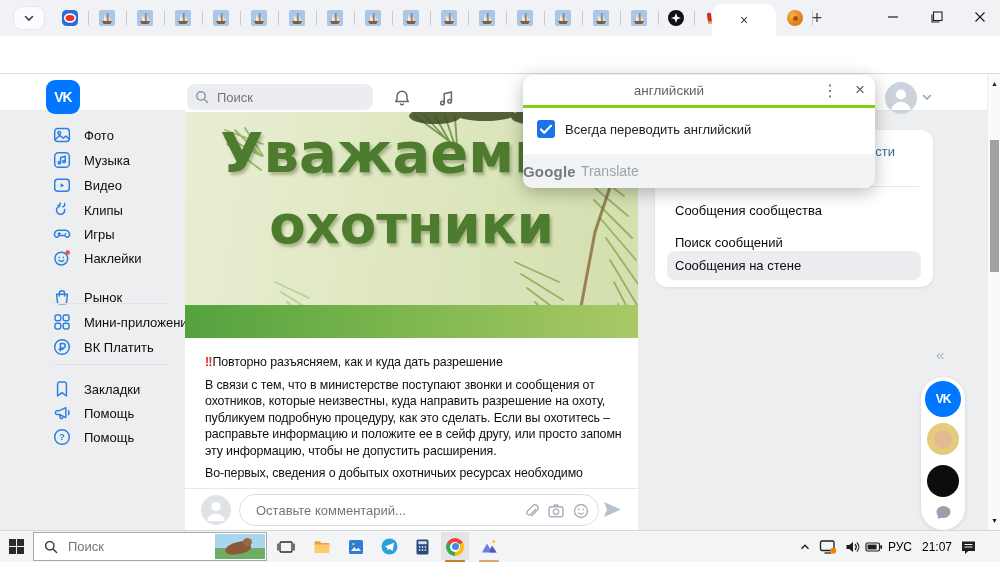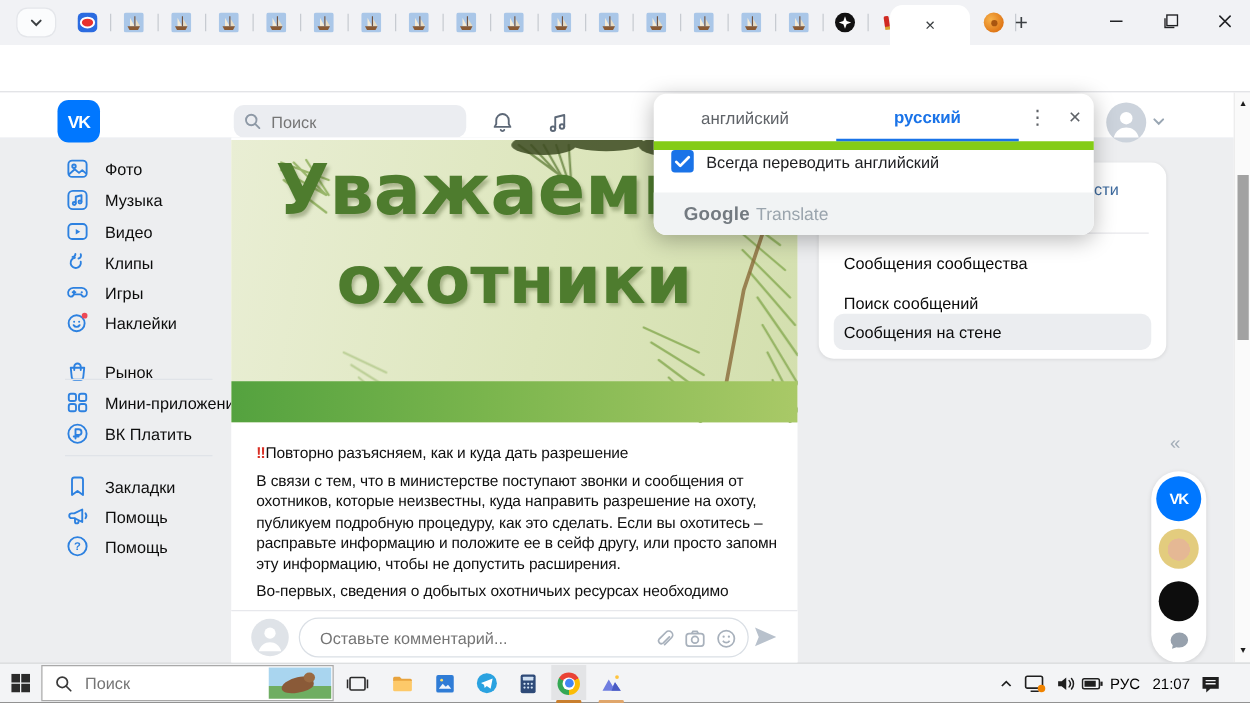--- a/index.html
+++ b/index.html
@@ -85,29 +85,29 @@
   .dockav{position:absolute;left:6px;width:32px;height:32px;border-radius:50%;}
   .av-blonde{top:46px;background:radial-gradient(circle at 50% 52%,#e5b894 0 38%,#e3cc7e 39% 80%,#cdb261 81%);}
   .av-black{top:88px;background:#0d0d0d;}
   
   #scroll{left:987px;top:74px;width:13px;height:456px;background:#fafafa;border-left:1px solid #ededed;box-sizing:border-box;}
   .sarrow{position:absolute;left:0;width:13px;text-align:center;font-size:7px;color:#1c1c1c;}
   .sthumb{position:absolute;left:2px;top:66px;width:9px;height:132px;background:#a2a2a2;}
   
   #tpopup{left:523px;top:75px;width:352px;height:113px;background:#fff;border-radius:10px;
     box-shadow:0 4px 18px rgba(0,0,0,.28);z-index:60;}
-  .trow{position:absolute;left:0;top:0;width:100%;height:45px;display:flex;border-bottom:7px solid #84cc16;box-sizing:border-box;}
+  .trow{position:absolute;left:0;top:0;width:100%;height:33px;display:flex;border-bottom:3px solid #84cc16;box-sizing:border-box;}
   .ttab{flex:1;display:flex;align-items:center;justify-content:center;font-size:13.5px;color:#5f6368;box-sizing:border-box;}
   .ttab.active{color:#1a73e8;border-bottom:2.5px solid #1a73e8;font-weight:bold;}
   .ticon{width:30px;display:flex;align-items:center;justify-content:center;color:#5f6368;}
   .tcheckrow{position:absolute;left:14px;top:45px;display:flex;align-items:center;gap:10px;}
   .tcheck{width:18px;height:18px;border-radius:3px;background:#1a73e8;}
   .tlabel{font-size:13px;color:#202124;}
   .tfooter{position:absolute;left:0;top:79px;width:100%;height:34px;background:#f1f3f4;border-radius:0 0 10px 10px;
-    display:flex;align-items:center;padding-left:24px;box-sizing:border-box;gap:5px;}
+    display:flex;align-items:center;box-sizing:border-box;gap:5px;}
   .gword{font-size:15px;color:#737a80;font-weight:bold;letter-spacing:.2px;}
   .tword{font-size:14px;color:#9aa4ad;}
   
   #taskbar{left:0;top:530px;width:1000px;height:32px;background:#f3f4f6;border-top:1px solid #d6d7d9;box-sizing:border-box;z-index:70;}
   .tbbtn{position:absolute;top:0;height:31px;display:flex;align-items:center;justify-content:center;}
   .tbsearch{position:absolute;left:33px;top:1px;width:234px;height:29px;background:#fff;border:1px solid #a9a9a9;
     box-sizing:border-box;display:flex;align-items:center;}
   .tbsearch input{border:0;outline:none;font-size:13px;color:#3c3c3c;width:120px;margin-left:8px;font-family:"Liberation Sans",sans-serif;background:transparent;}
   .otter{position:absolute;right:1px;top:1px;width:50px;height:25px;overflow:hidden;
     background:linear-gradient(180deg,#a9d5ef 0 58%,#6fae62 58% 100%);}
@@ -713,21 +713,20 @@
 
   <div id="scroll" class="abs">
     <div class="sarrow" style="top:6px;">▲</div>
     <div class="sthumb"></div>
     <div class="sarrow" style="top:443px;">▼</div>
   </div>
 
   <div id="tpopup" class="abs">
     <div class="trow">
       <div class="ttab">английский</div>
-      <div class="ttab active">русский</div>
       <div class="ticon">⋮</div>
       <div class="ticon" style="font-size:17px;">×</div>
     </div>
     <div class="tcheckrow">
       <span class="tcheck">
         <svg width="18" height="18" viewBox="0 0 18 18">
             <path d="M4 9.5l3.2 3.2L14 5.8" fill="none" stroke="#fff" stroke-width="2.2" stroke-linecap="round" stroke-linejoin="round"></path>
           </svg>
       </span>
       <span class="tlabel">Всегда переводить английский</span>

